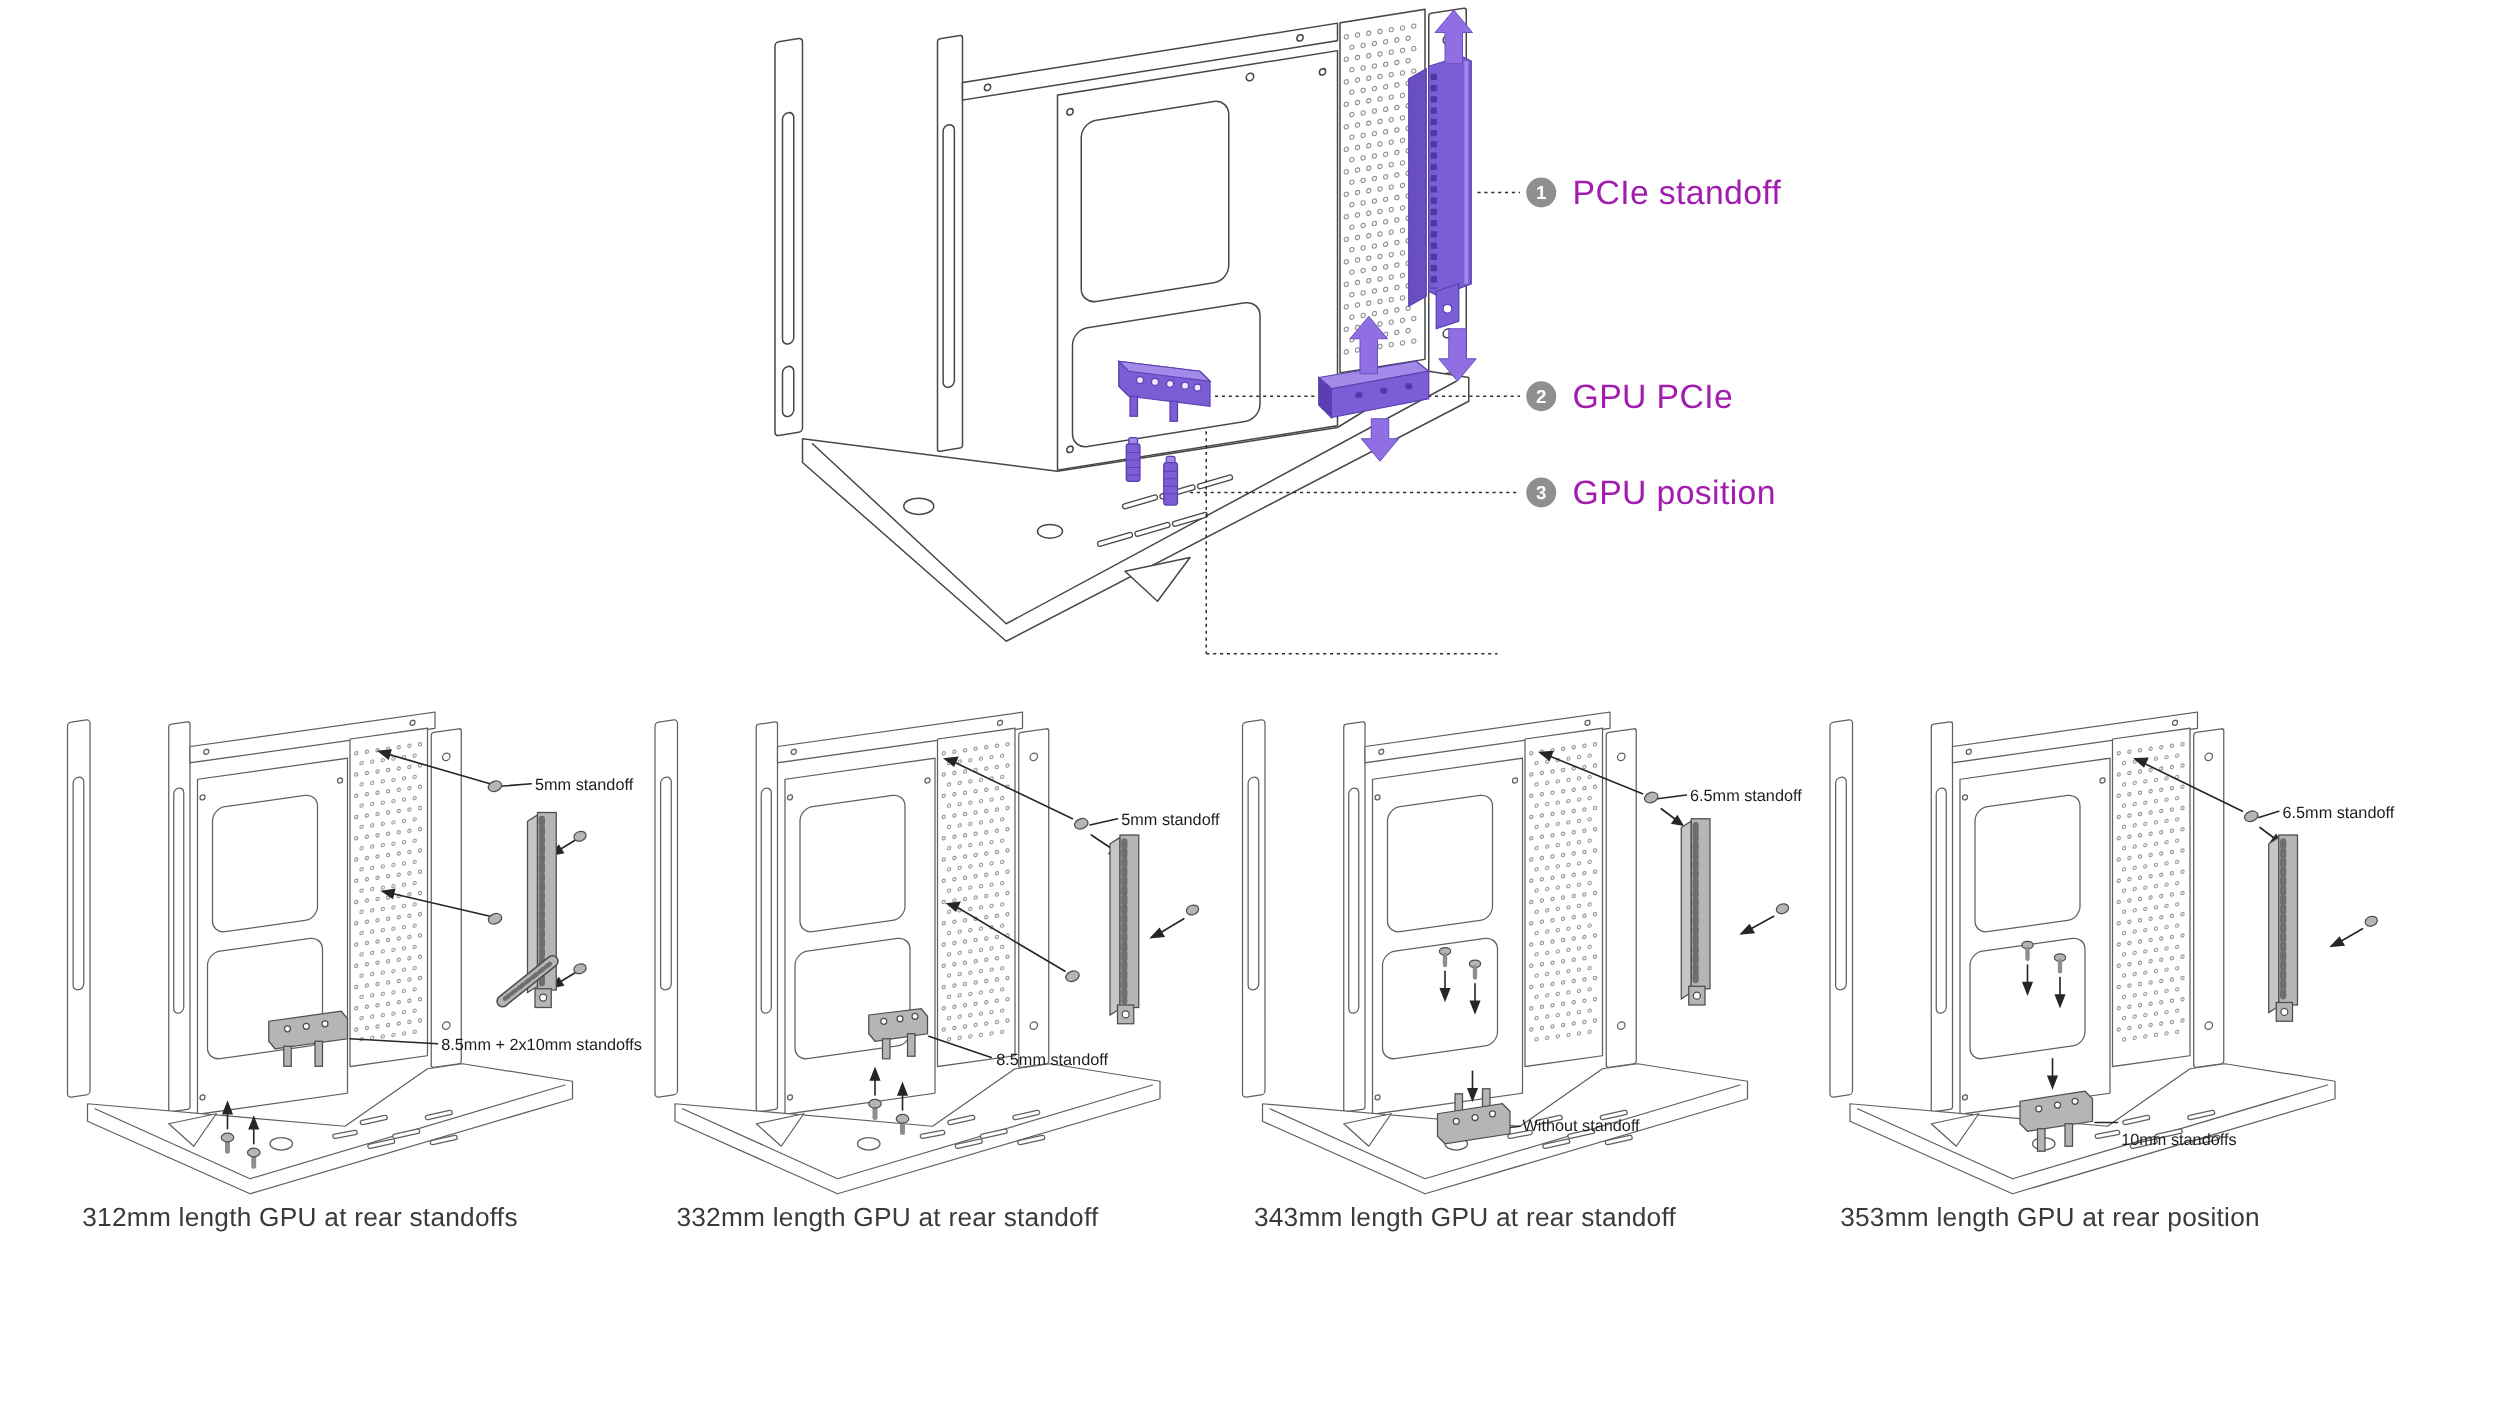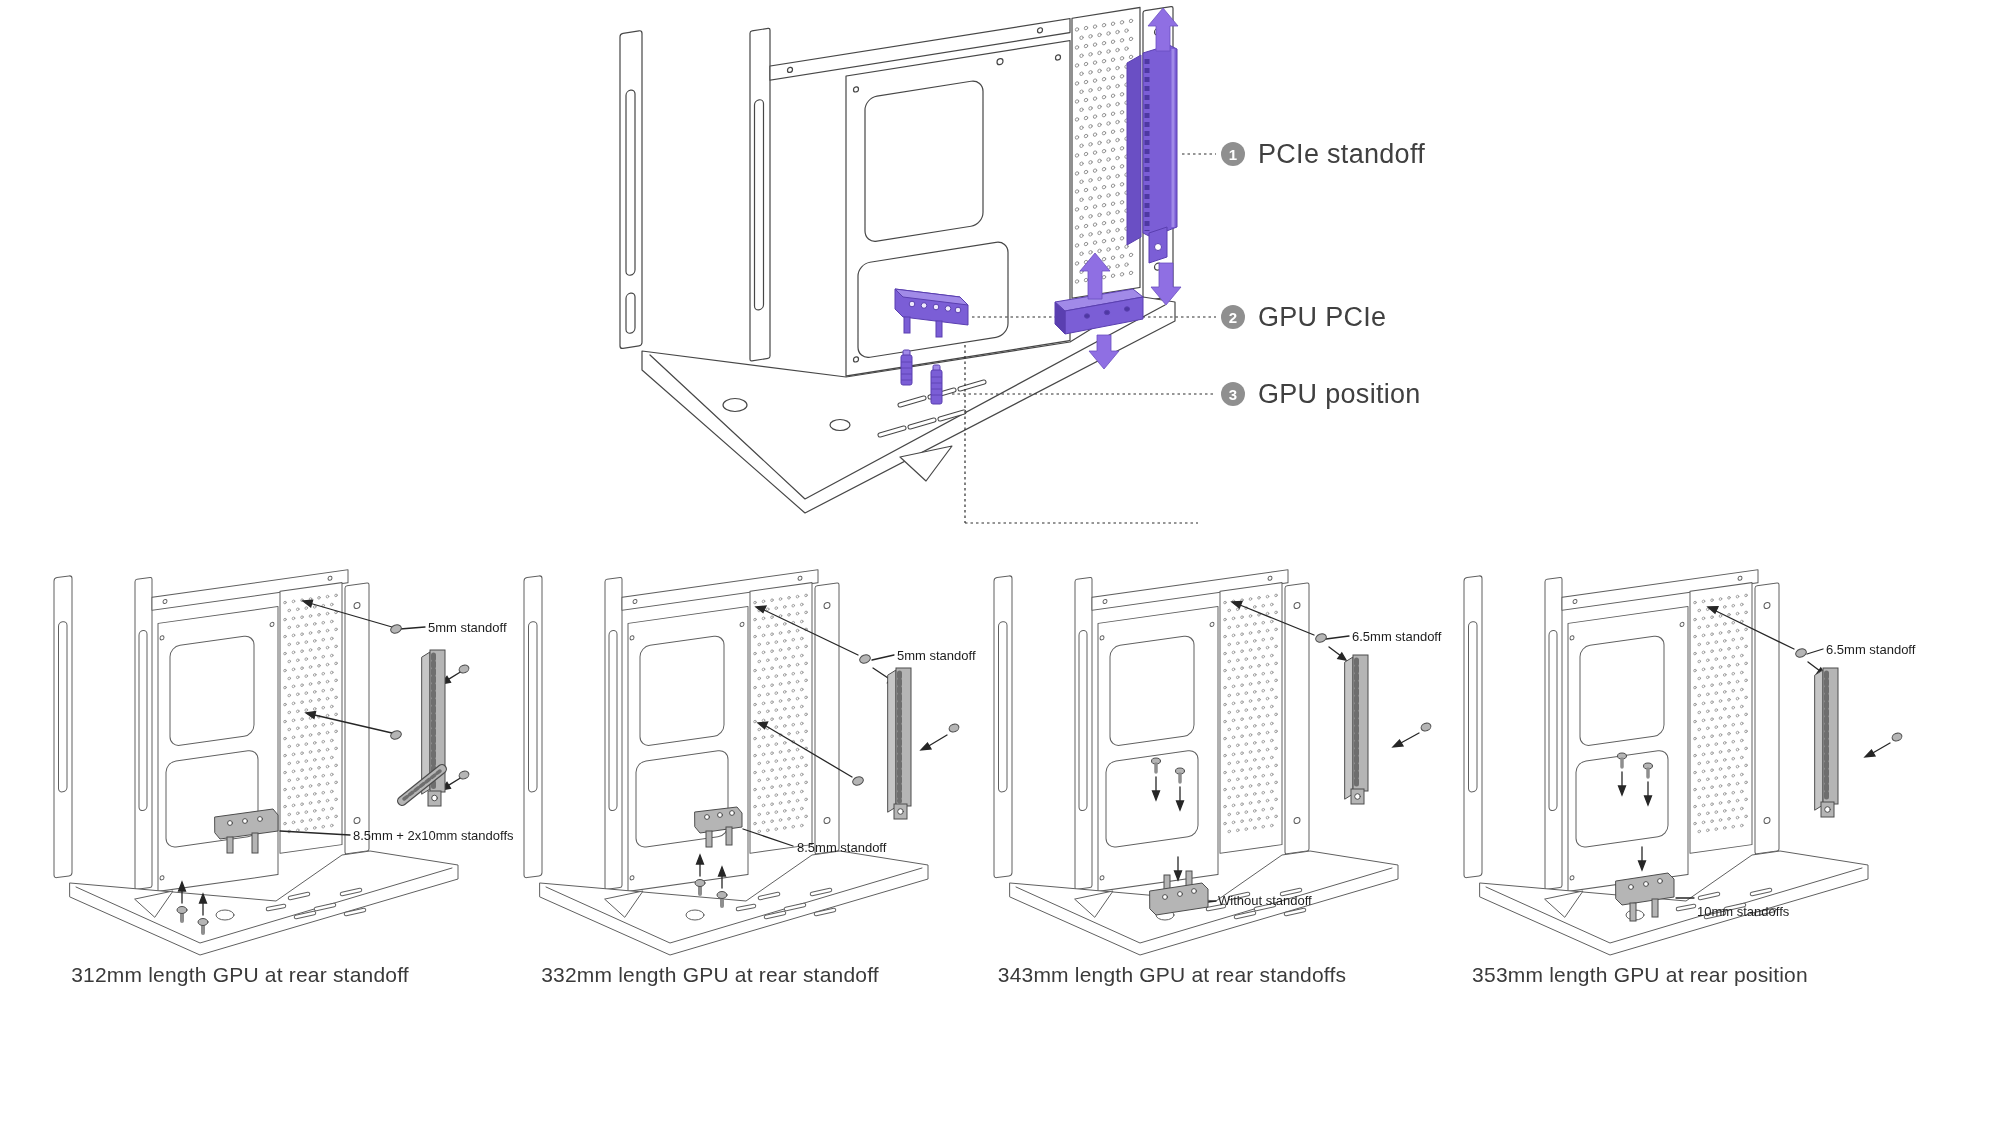--- a/index.html
+++ b/index.html
@@ -5,21 +5,21 @@
   html,body{margin:0;padding:0;background:#ffffff;}
   .canvas{position:relative;width:2000px;height:1125px;background:#ffffff;overflow:hidden;
           font-family:"Liberation Sans",sans-serif;}
   svg{display:block;}
   .abs{position:absolute;}
   
   .callout{position:absolute;left:1221px;display:flex;align-items:center;gap:13px;height:34px;}
   .badge{width:24px;height:24px;border-radius:50%;background:#8F8F8F;color:#ffffff;
          font-size:15px;font-weight:bold;display:flex;align-items:center;justify-content:center;
          flex:0 0 24px;}
-  .callout-label{font-size:27px;color:#404040;letter-spacing:.3px;white-space:nowrap;text-align:center;}
+  .callout-label{font-size:27px;color:#a21caf;letter-spacing:.3px;white-space:nowrap;text-align:center;}
   
   .variant{position:absolute;top:565px;width:460px;height:400px;}
   .variant > svg{position:absolute;left:0;top:0;}
   .small-label{position:absolute;font-size:13px;color:#1d1d1d;white-space:nowrap;line-height:15px;}
   .caption{position:absolute;top:963px;transform:translateX(-50%);font-size:21px;color:#3a3a3a;
            letter-spacing:.2px;white-space:nowrap;}
   .hidden-tpl{position:absolute;width:0;height:0;overflow:hidden;}
 </style>
 </head>
 <body>
@@ -1668,18 +1668,18 @@
           <circle cx="210" cy="316" r="2.4" fill="#ffffff"></circle>
           <rect x="180" y="338" width="6" height="18" fill="#B5B5B5"></rect>
           <rect x="202" y="334" width="6" height="18" fill="#B5B5B5"></rect>
         </g>
       </g>
     </svg>
     <div class="small-label" style="left:376px;top:77px">6.5mm standoff</div>
     <div class="small-label" style="left:247px;top:339px">10mm standoffs</div>
   </div>
 
-  <div class="caption" style="left:240px">312mm length GPU at rear standoff</div>
+  <div class="caption" style="left:240px">312mm length GPU at rear standoffs</div>
   <div class="caption" style="left:710px">332mm length GPU at rear standoff</div>
-  <div class="caption" style="left:1172px">343mm length GPU at rear standoffs</div>
+  <div class="caption" style="left:1172px">343mm length GPU at rear standoff</div>
   <div class="caption" style="left:1640px">353mm length GPU at rear position</div>
 
 </div>
 
 </body></html>

